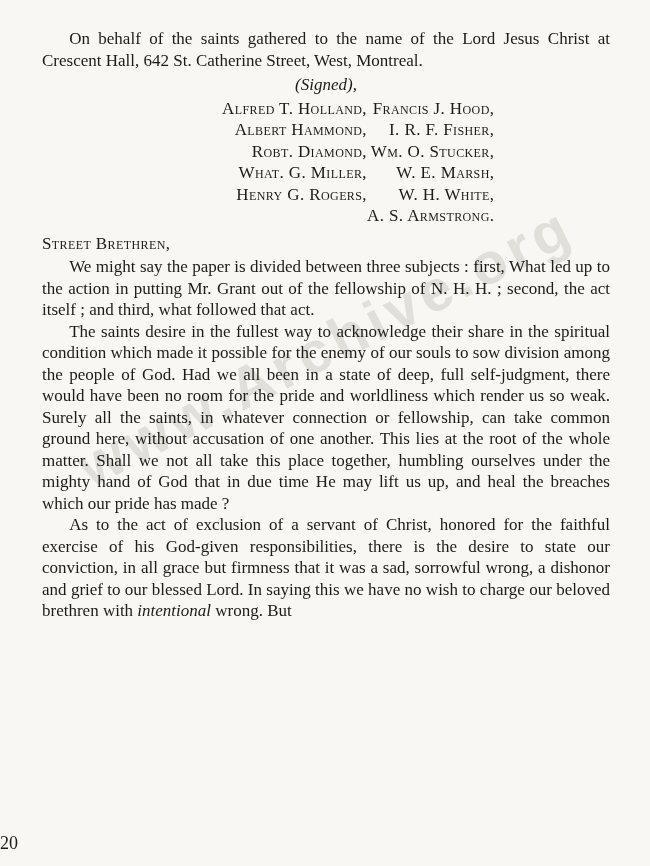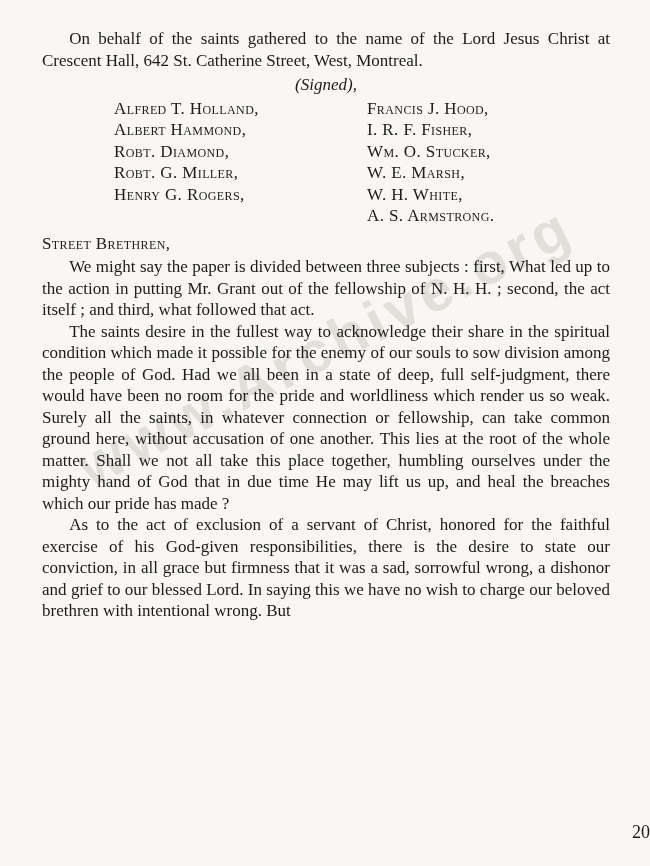--- a/index.html
+++ b/index.html
@@ -48,41 +48,43 @@
     font-style: italic;
   }
   .names-block {
     display: flex;
     margin: 2px 0 6px 72px;
     text-align: left;
   }
   .names-col {
     display: flex;
     flex-direction: column;
+    text-align: right;
   }
   .names-col.left {
     width: 253px;
   }
   .sc {
     font-variant: small-caps;
     letter-spacing: 0.4px;
   }
   .salutation {
     text-indent: 0 !important;
     margin: 2px 0 2px 0 !important;
     text-align: left;
   }
   .italic {
+    font-style: italic;
   }
   .page-number {
     position: absolute;
     left: 0;
     right: 0;
-    bottom: 23px;
-    text-align: right;
+    bottom: 12px;
+    text-align: left;
     font-size: 18px;
     z-index: 1;
     margin-top: 13px;
   }
 </style>
 </head>
 <body>
 
 <div class="watermark">www.Archive.org</div>
 
@@ -90,21 +92,21 @@
 
   <p>On behalf of the saints gathered to the name of the Lord Jesus Christ at Crescent Hall, 642 St. Catherine Street, West, Montreal.</p>
 
   <p class="signed-line">(Signed),</p>
 
   <div class="names-block">
     <div class="names-col left">
       <span class="sc">Alfred T. Holland,</span>
       <span class="sc">Albert Hammond,</span>
       <span class="sc">Robt. Diamond,</span>
-      <span class="sc">Robt. G. Miller,</span>
+      <span class="sc">What. G. Miller,</span>
       <span class="sc">Henry G. Rogers,</span>
     </div>
     <div class="names-col right">
       <span class="sc">Francis J. Hood,</span>
       <span class="sc">I. R. F. Fisher,</span>
       <span class="sc">Wm. O. Stucker,</span>
       <span class="sc">W. E. Marsh,</span>
       <span class="sc">W. H. White,</span>
       <span class="sc">A. S. Armstrong.</span>
     </div>

